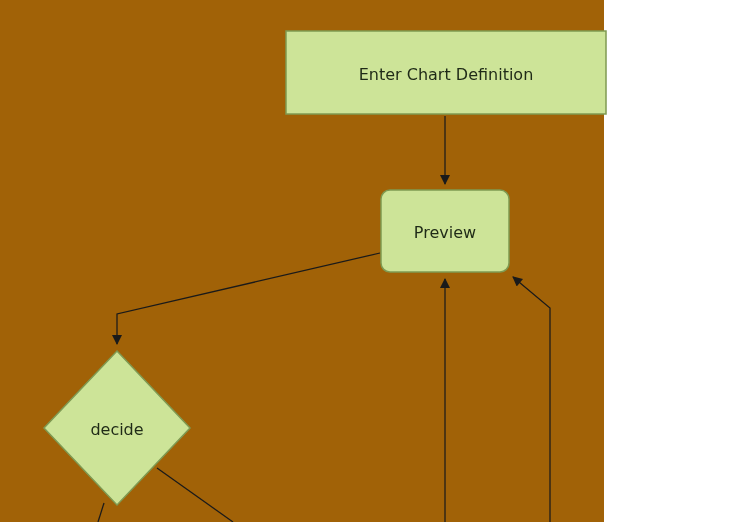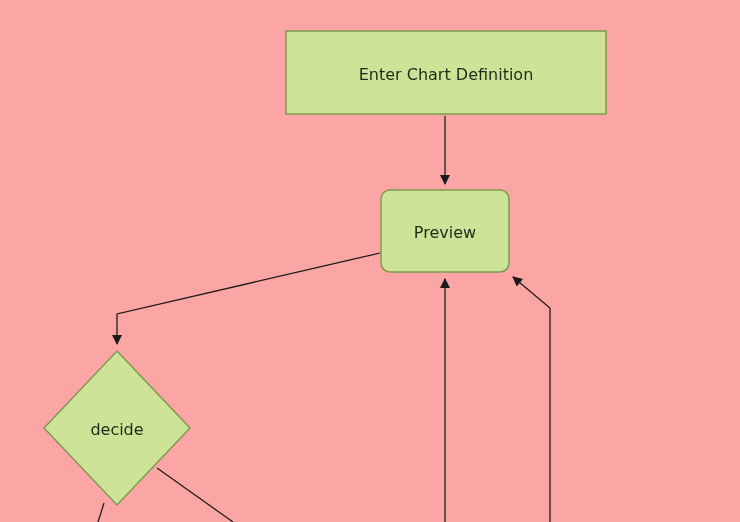--- a/index.html
+++ b/index.html
@@ -1,24 +1,24 @@
 <!DOCTYPE html>
 <html style="--node-fill: #cde498; --node-stroke: #7f9a52; --edge-color: #1a1a1a; --text-color: #1f2a17;"><head>
 <meta charset="utf-8">
 <style>
   html, body {
     margin: 0;
     padding: 0;
     background: #ffffff;
   }
   #canvas {
-    width: 740px;
+    width: 604px;
     height: 522px;
     position: relative;
-    background: #fca5a5;
+    background: #a16207;
     font-family: "DejaVu Sans", "Liberation Sans", sans-serif;
   }
   svg { display: block; }
   .node-shape {
     fill: var(--node-fill, #cde498);
     stroke: var(--node-stroke, #7f9a52);
     stroke-width: 1.5px;
   }
   .edge-line {
     fill: none;

